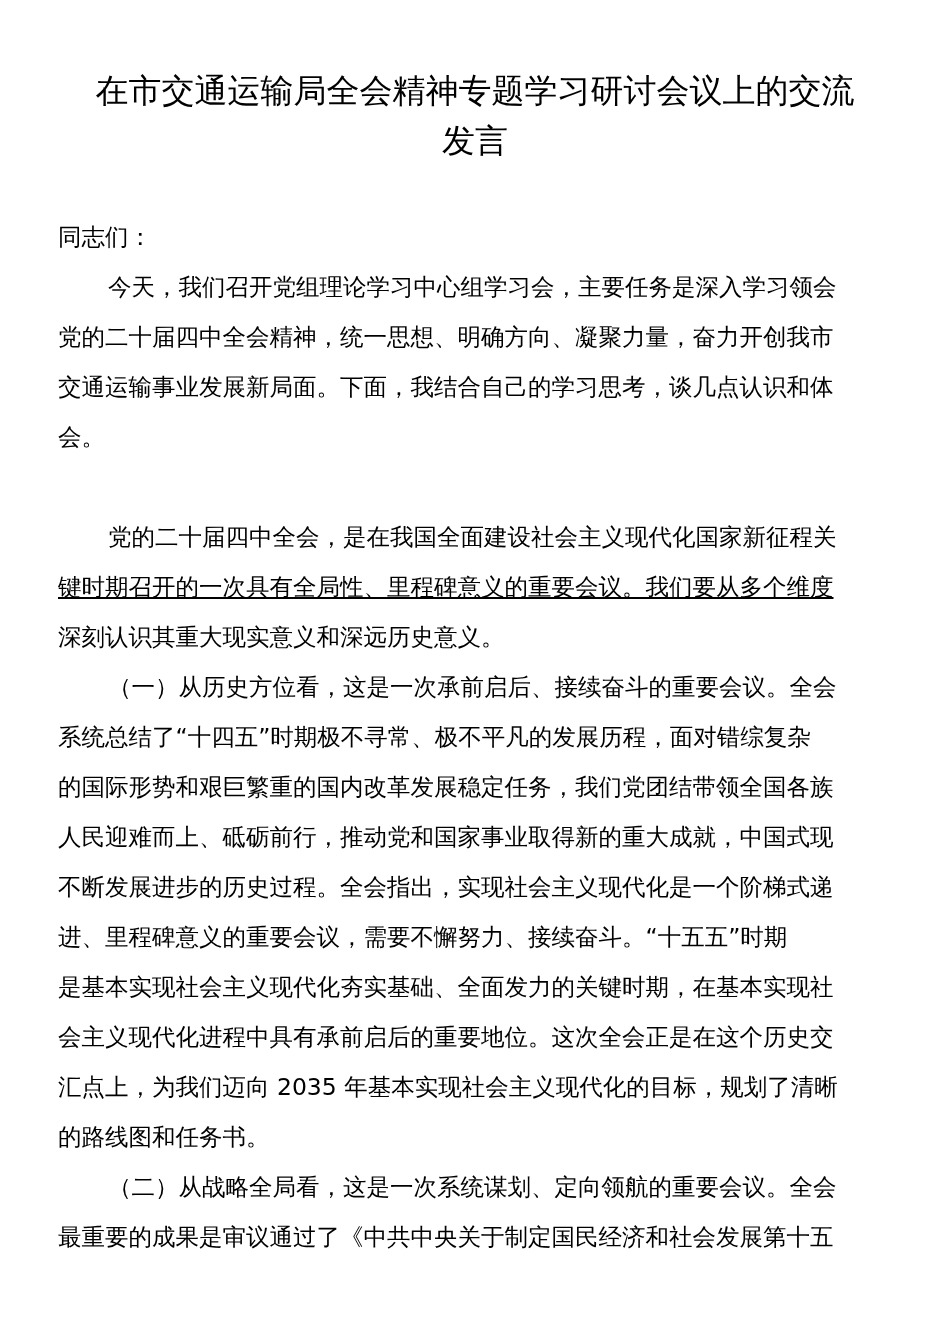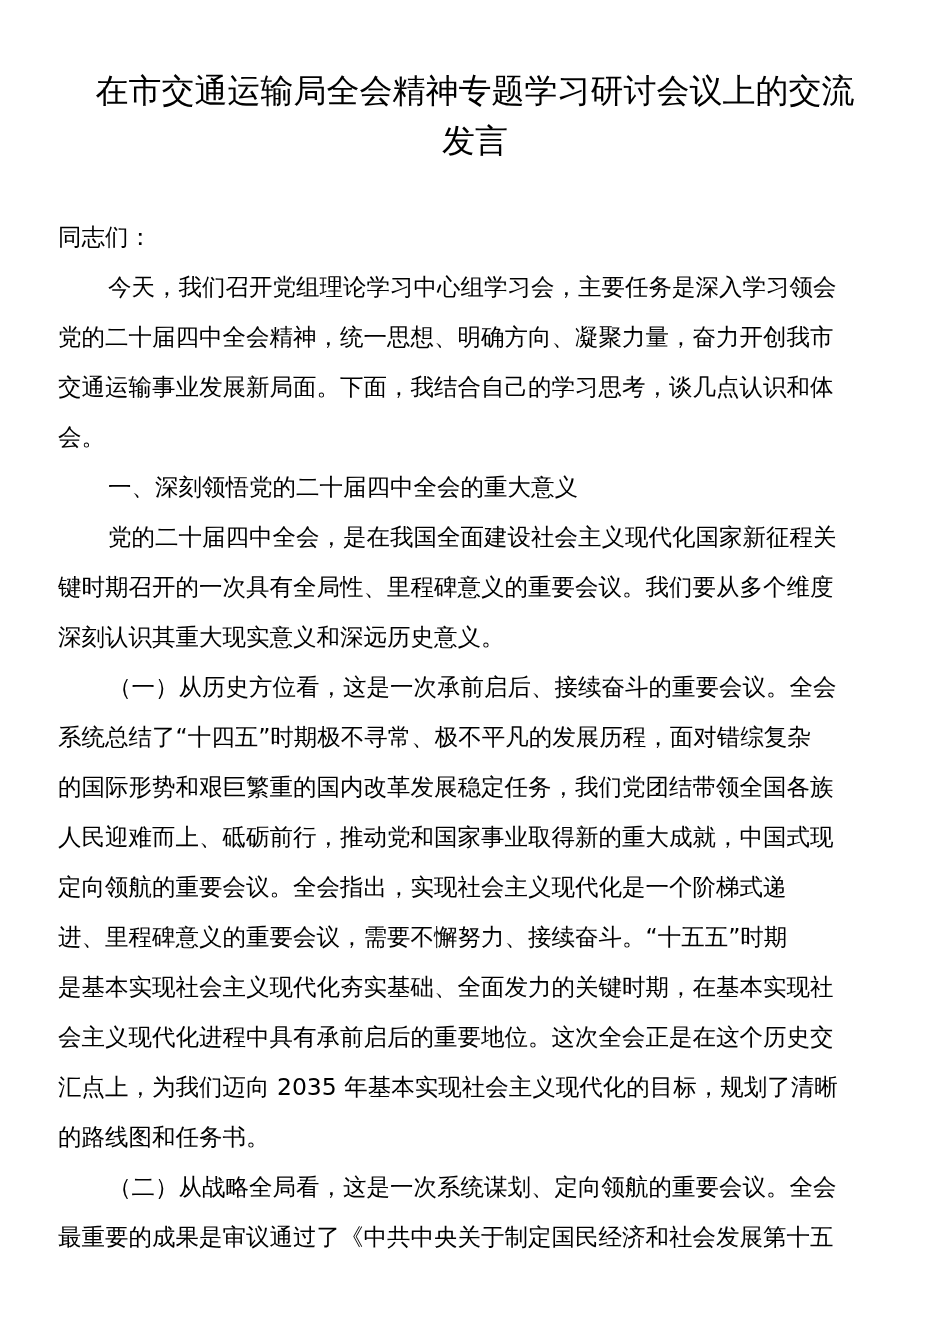--- a/index.html
+++ b/index.html
@@ -53,31 +53,30 @@
     <div>发言</div>
   </h1>
 
   <p class="line" style="top:222px;">同志们：</p>
 
   <p class="line" style="top:272px; left:108px;">今天，我们召开党组理论学习中心组学习会，主要任务是深入学习领会</p>
   <p class="line" style="top:322px;">党的二十届四中全会精神，统一思想、明确方向、凝聚力量，奋力开创我市</p>
   <p class="line" style="top:372px;">交通运输事业发展新局面。下面，我结合自己的学习思考，谈几点认识和体</p>
   <p class="line" style="top:422px;">会。</p>
 
-  <p class="line" style="top:472px; left:108px;">一、深刻领悟党的二十届四中全会的重大意义</p>
 
   <p class="line" style="top:522px; left:108px;">党的二十届四中全会，是在我国全面建设社会主义现代化国家新征程关</p>
-  <p class="line" style="top:572px;">键时期召开的一次具有全局性、里程碑意义的重要会议。我们要从多个维度</p>
+  <p class="line" style="top:572px;text-decoration:underline;">键时期召开的一次具有全局性、里程碑意义的重要会议。我们要从多个维度</p>
   <p class="line" style="top:622px;">深刻认识其重大现实意义和深远历史意义。</p>
 
   <p class="line" style="top:672px; left:108px;">（一）从历史方位看，这是一次承前启后、接续奋斗的重要会议。全会</p>
   <p class="line" style="top:722px;">系统总结了“十四五”时期极不寻常、极不平凡的发展历程，面对错综复杂</p>
   <p class="line" style="top:772px;font-family:Liberation Serif, serif;">的国际形势和艰巨繁重的国内改革发展稳定任务，我们党团结带领全国各族</p>
   <p class="line" style="top:822px;">人民迎难而上、砥砺前行，推动党和国家事业取得新的重大成就，中国式现</p>
-  <p class="line" style="top:872px;">定向领航的重要会议。全会指出，实现社会主义现代化是一个阶梯式递</p>
+  <p class="line" style="top:872px;">不断发展进步的历史过程。全会指出，实现社会主义现代化是一个阶梯式递</p>
   <p class="line" style="top:922px;">进、里程碑意义的重要会议，需要不懈努力、接续奋斗。“十五五”时期</p>
   <p class="line" style="top:972px;">是基本实现社会主义现代化夯实基础、全面发力的关键时期，在基本实现社</p>
   <p class="line" style="top:1022px;text-align:center;">会主义现代化进程中具有承前启后的重要地位。这次全会正是在这个历史交</p>
   <p class="line" style="top:1072px;">汇点上，为我们迈向 2035 年基本实现社会主义现代化的目标，规划了清晰</p>
   <p class="line" style="top:1122px;">的路线图和任务书。</p>
 
   <p class="line" style="top:1172px; left:108px;">（二）从战略全局看，这是一次系统谋划、定向领航的重要会议。全会</p>
   <p class="line" style="top:1222px;">最重要的成果是审议通过了《中共中央关于制定国民经济和社会发展第十五</p>
 </div>
 

